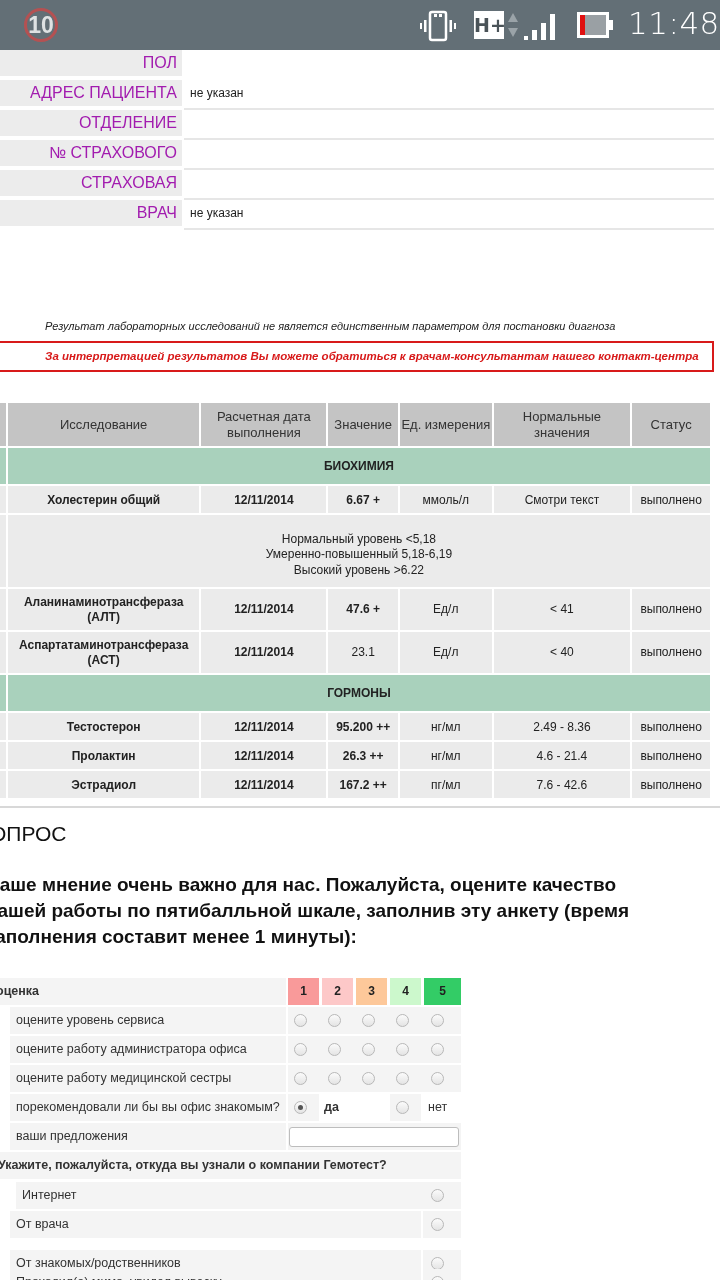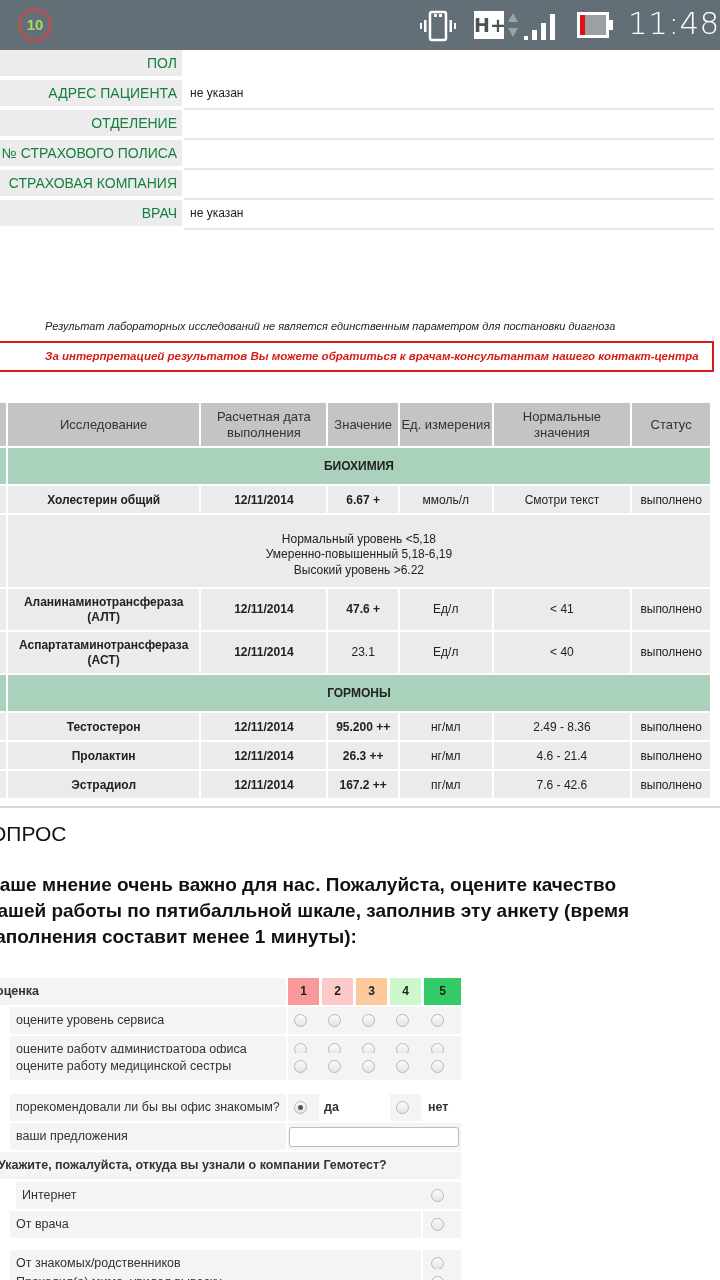--- a/index.html
+++ b/index.html
@@ -1,34 +1,34 @@
 <!DOCTYPE html>
 <html><head>
 <meta charset="utf-8">
 <style>
   * { box-sizing: border-box; margin: 0; padding: 0; }
   html, body { width: 720px; height: 1280px; overflow: hidden; background: #fff; }
   body { font-family: "Liberation Sans", "DejaVu Sans", sans-serif; color: #222; position: relative; }
 
   
   .statusbar { position: absolute; left: 0; top: 0; width: 720px; height: 50px; background: #636f76; }
-  .sb-notif { position: absolute; left: 18px; top: 8px; width: 34px; height: 34px; border-radius: 50%;
-    border: 3px solid #c94a4a; color: #bef264; font-size: 15px; font-weight: bold; text-align: center; line-height: 28px; opacity: 0.8; }
+  .sb-notif { position: absolute; left: 24px; top: 8px; width: 34px; height: 34px; border-radius: 50%;
+    border: 3px solid #c94a4a; color: #ffffff; font-size: 23px; font-weight: bold; text-align: center; line-height: 28px; opacity: 0.8; }
   .sb-vibrate { position: absolute; left: 420px; top: 10px; width: 36px; height: 32px; }
   .sb-net { position: absolute; left: 474px; top: 11px; width: 30px; height: 28px; background: #fff; color: #4a5358;
     font-weight: bold; font-size: 19px; text-align: center; line-height: 28px; font-family: "DejaVu Sans", sans-serif; }
   .sb-arrows { position: absolute; left: 507px; top: 11px; width: 12px; height: 28px; }
   .sb-signal { position: absolute; left: 522px; top: 12px; width: 36px; height: 30px; }
   .sb-battery { position: absolute; left: 576px; top: 11px; width: 38px; height: 28px; }
   .sb-time { position: absolute; left: 628px; top: 5px; font-size: 31px; color: #fff; font-family: "DejaVu Sans", sans-serif; font-weight: 300; letter-spacing: 0.5px; }
 
   
   .info { position: absolute; left: 0; top: 50px; width: 720px; }
   .info-row { display: flex; height: 30px; }
-  .info-label { width: 182px; background: #ececec; text-align: right; padding-right: 5px; font-size: 14px; line-height: 26px; color: #15803d; border-bottom: 4px solid #fff; }
+  .info-label { width: 182px; background: #ececec; text-align: right; padding-right: 5px; font-size: 16px; line-height: 26px; color: #a21caf; border-bottom: 4px solid #fff; }
   .info-value { flex: 1; margin-left: 2px; margin-right: 6px; border-bottom: 2px solid #e6e6e6; font-size: 12px; line-height: 26px; padding-left: 6px; color: #222; }
 
   .disclaimer { position: absolute; left: 45px; top: 320px; font-size: 11px; font-style: italic; color: #222; }
   .warning { position: absolute; left: -4px; top: 341px; width: 718px; height: 31px; border: 2px solid #d81a1a;
     color: #d81a1a; font-size: 11.5px; font-style: italic; font-weight: bold; line-height: 27px; padding-left: 47px; }
 
   
   .results { position: absolute; left: 0; top: 401px; width: 714px; border-collapse: separate; border-spacing: 2px; }
   .results { margin-left: -2px; }
   .results th { background: #c4c4c4; font-weight: normal; font-size: 13px; color: #333; height: 43px; line-height: 16px; }
@@ -233,41 +233,41 @@
     <div class="scell" style="left:10px; width:276px; padding-left:6px">оцените работу администратора офиса</div>
     <div class="scell" style="left:288px; width:173px">
       <span class="radio" style="left:6px"></span>
       <span class="radio" style="left:40px"></span>
       <span class="radio" style="left:74px"></span>
       <span class="radio" style="left:108px"></span>
       <span class="radio" style="left:143px"></span>
     </div>
   </div>
 
-  <div class="srow" style="top:75px; width:462px">
+  <div class="srow" style="top:87px; width:462px">
     <div class="scell" style="left:10px; width:276px; padding-left:6px">оцените работу медицинской сестры</div>
     <div class="scell" style="left:288px; width:173px">
       <span class="radio" style="left:6px"></span>
       <span class="radio" style="left:40px"></span>
       <span class="radio" style="left:74px"></span>
       <span class="radio" style="left:108px"></span>
       <span class="radio" style="left:143px"></span>
     </div>
   </div>
 
   <div class="srow" style="top:116px; width:462px">
     <div class="scell" style="left:10px; width:276px; padding-left:6px">порекомендовали ли бы вы офис знакомым?</div>
     <div class="scell" style="left:288px; width:31px">
       <span class="radio checked" style="left:6px"></span>
     </div>
     <div class="scell" style="left:322px; width:65px; background:#fff; font-weight:bold; padding-left:2px">да</div>
     <div class="scell" style="left:390px; width:31px">
       <span class="radio" style="left:6px"></span>
     </div>
-    <div class="scell" style="left:424px; width:37px; background:#fff; font-weight:bold; padding-left:4px">нет</div>
+    <div class="scell" style="left:424px; width:37px; background:#fff; font-weight:normal; padding-left:4px">нет</div>
   </div>
 
   <div class="srow" style="top:145px; width:462px">
     <div class="scell" style="left:10px; width:276px; padding-left:6px">ваши предложения</div>
     <div class="scell" style="left:288px; width:173px"></div>
     <div class="text-field"></div>
   </div>
 
   <div class="srow" style="top:174px; width:462px">
     <div class="scell" style="left:0; width:461px; font-weight:bold; text-indent:-2px">Укажите, пожалуйста, откуда вы узнали о компании Гемотест?</div>

